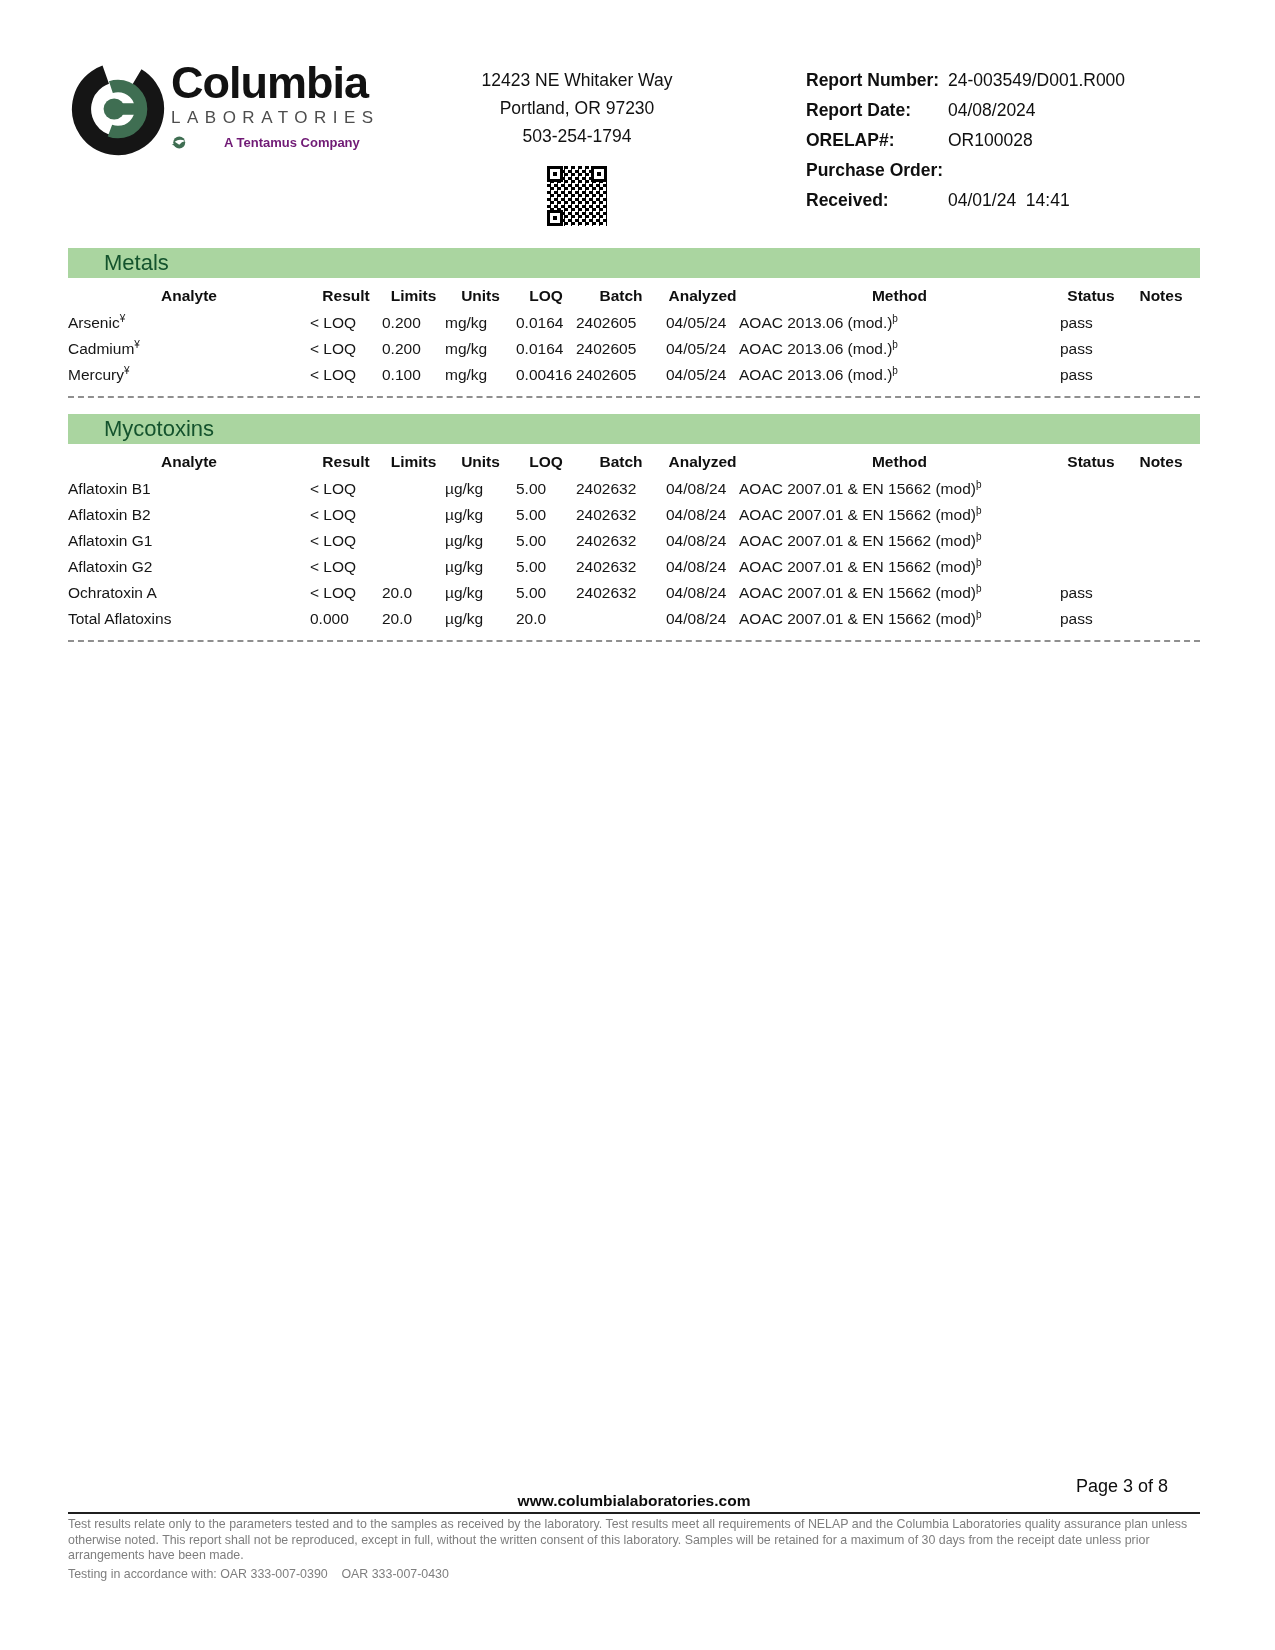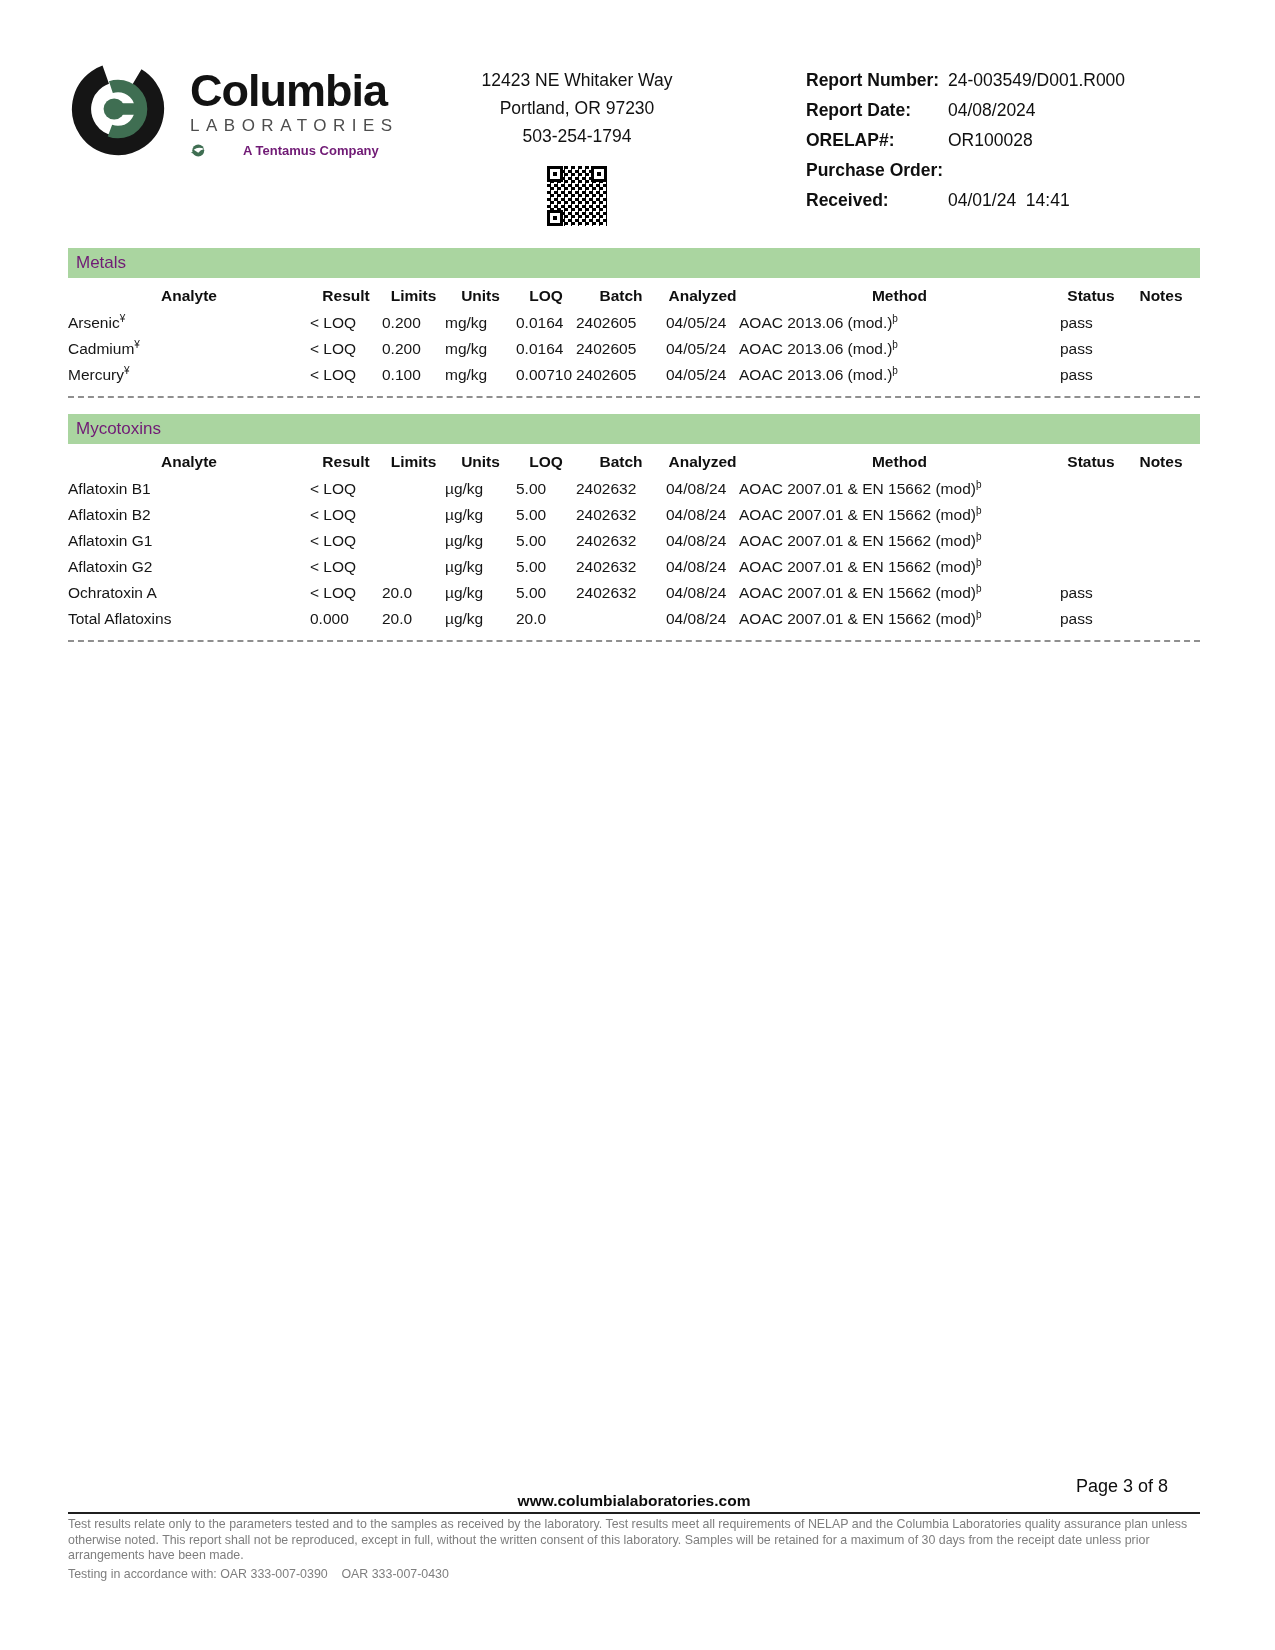--- a/index.html
+++ b/index.html
@@ -4,21 +4,21 @@
 <style>
   * { margin:0; padding:0; box-sizing:border-box; }
   html,body { background:#e8e8e8; }
   body { font-family:"Liberation Sans", sans-serif; color:#1a1a1a; }
   .page {
     position:relative; width:1275px; height:1650px; background:#ffffff;
     margin:0 auto; overflow:hidden;
   }
 
   
-  .logo { position:absolute; left:70px; top:60px; display:flex; align-items:flex-end; gap:24px; }
+  .logo { position:absolute; left:70px; top:60px; display:flex; align-items:flex-start; gap:5px; }
   .logo-text { display:flex; flex-direction:column; }
   .brand { font-size:45px; font-weight:bold; color:#121212; letter-spacing:-1px; line-height:1; }
   .sub-brand { font-size:17px; letter-spacing:6.5px; color:#4d4d4d; margin-top:3px; }
   .tagline { display:flex; align-items:center; gap:5px; margin-top:7px; }
   .tagline span { font-size:13px; font-weight:bold; color:#701a75;margin-left:33px; }
 
   .center-block { position:absolute; left:427px; top:66px; width:300px; text-align:center; }
   .addr { font-size:17.5px; line-height:28px; color:#111; }
   .qr {
     position:relative; width:60px; height:60px; margin:16px auto 0;
@@ -31,21 +31,21 @@
 
   .report-info { position:absolute; left:785px; top:70px; display:grid; grid-template-columns:163px auto; row-gap:9px; }
   .ril { font-weight:bold; font-size:17.5px; color:#0f0f0f;margin-left:21px; }
   .riv { font-size:17.5px; color:#0f0f0f; white-space:pre; }
 
   
   .tables { position:absolute; left:68px; top:248px; width:1132px; }
   .section { border-bottom:2px dashed #8f8f8f; padding-bottom:8px; }
   .section + .section { margin-top:16px; }
   .section-bar { height:30px; background:#aad5a0; display:flex; align-items:center; padding-left:8px; }
-  .section-title { font-size:17px; color:#701a75; }
+  .section-title { font-size:22px; color:#14532d;margin-left:28px; }
   table { width:100%; border-collapse:collapse; table-layout:fixed; }
   thead th { text-align:center; font-weight:bold; font-size:15.5px; color:#0f0f0f; padding:9px 0 5px; }
   tbody td { font-size:15.5px; color:#161616; height:26px; vertical-align:middle; overflow:visible; white-space:nowrap; }
   th:nth-child(1){width:242px} th:nth-child(2){width:72px} th:nth-child(3){width:63px}
   th:nth-child(4){width:71px} th:nth-child(5){width:60px} th:nth-child(6){width:90px}
   th:nth-child(7){width:73px} th:nth-child(8){width:321px} th:nth-child(9){width:62px}
   th:nth-child(10){width:78px}
   sup { font-size:10px; }
 
   
@@ -150,21 +150,21 @@
               <td>04/05/24</td>
               <td>AOAC 2013.06 (mod.)<sup>þ</sup></td>
               <td>pass</td>
               <td></td>
             </tr>
             <tr>
               <td>Mercury<sup>¥</sup></td>
               <td>&lt; LOQ</td>
               <td>0.100</td>
               <td>mg/kg</td>
-              <td>0.00710</td>
+              <td>0.00416</td>
               <td>2402605</td>
               <td>04/05/24</td>
               <td>AOAC 2013.06 (mod.)<sup>þ</sup></td>
               <td>pass</td>
               <td></td>
             </tr>
           </tbody>
       </table>
     </div>
 

